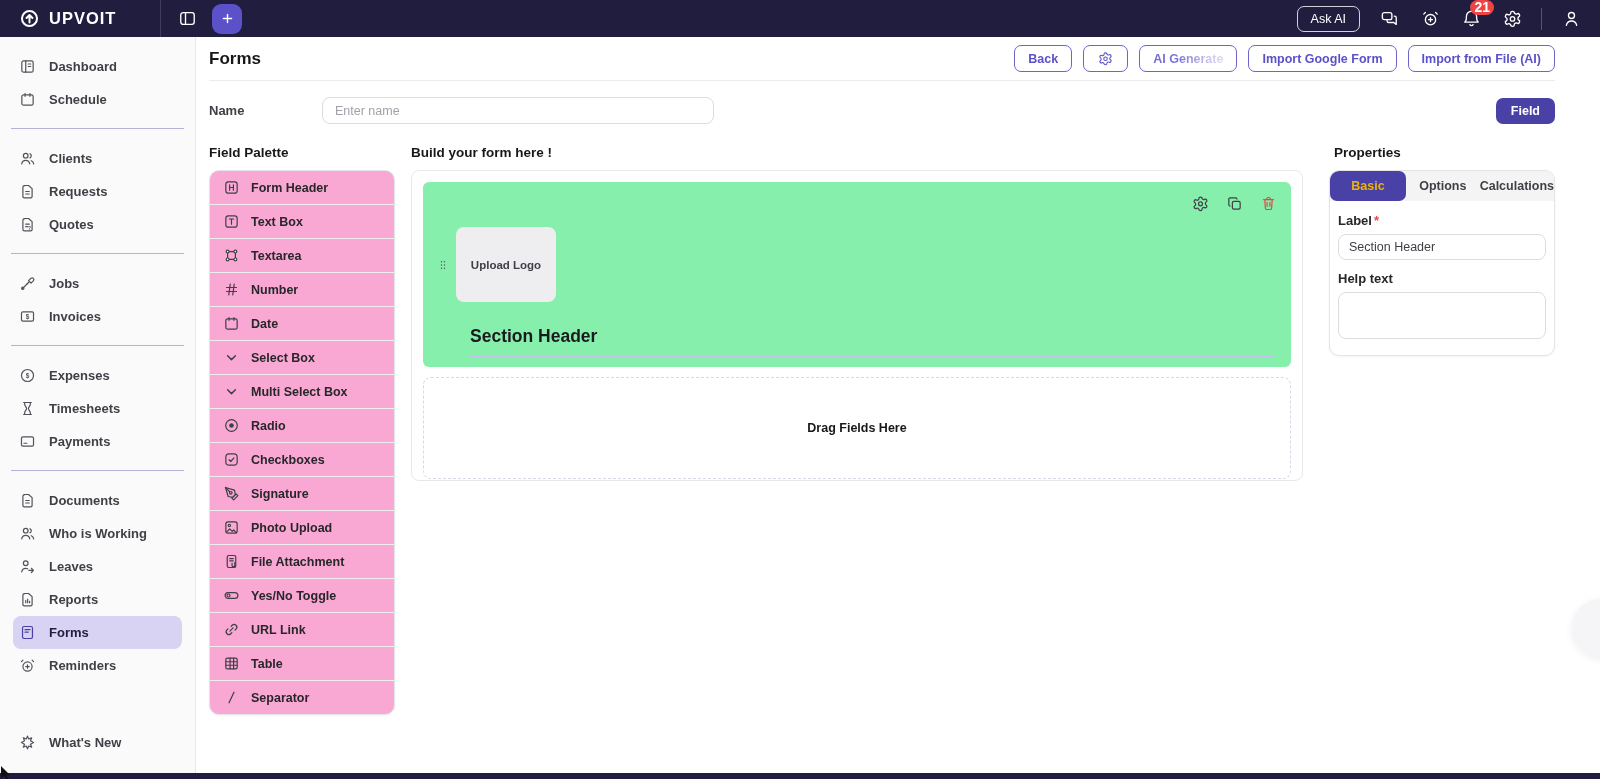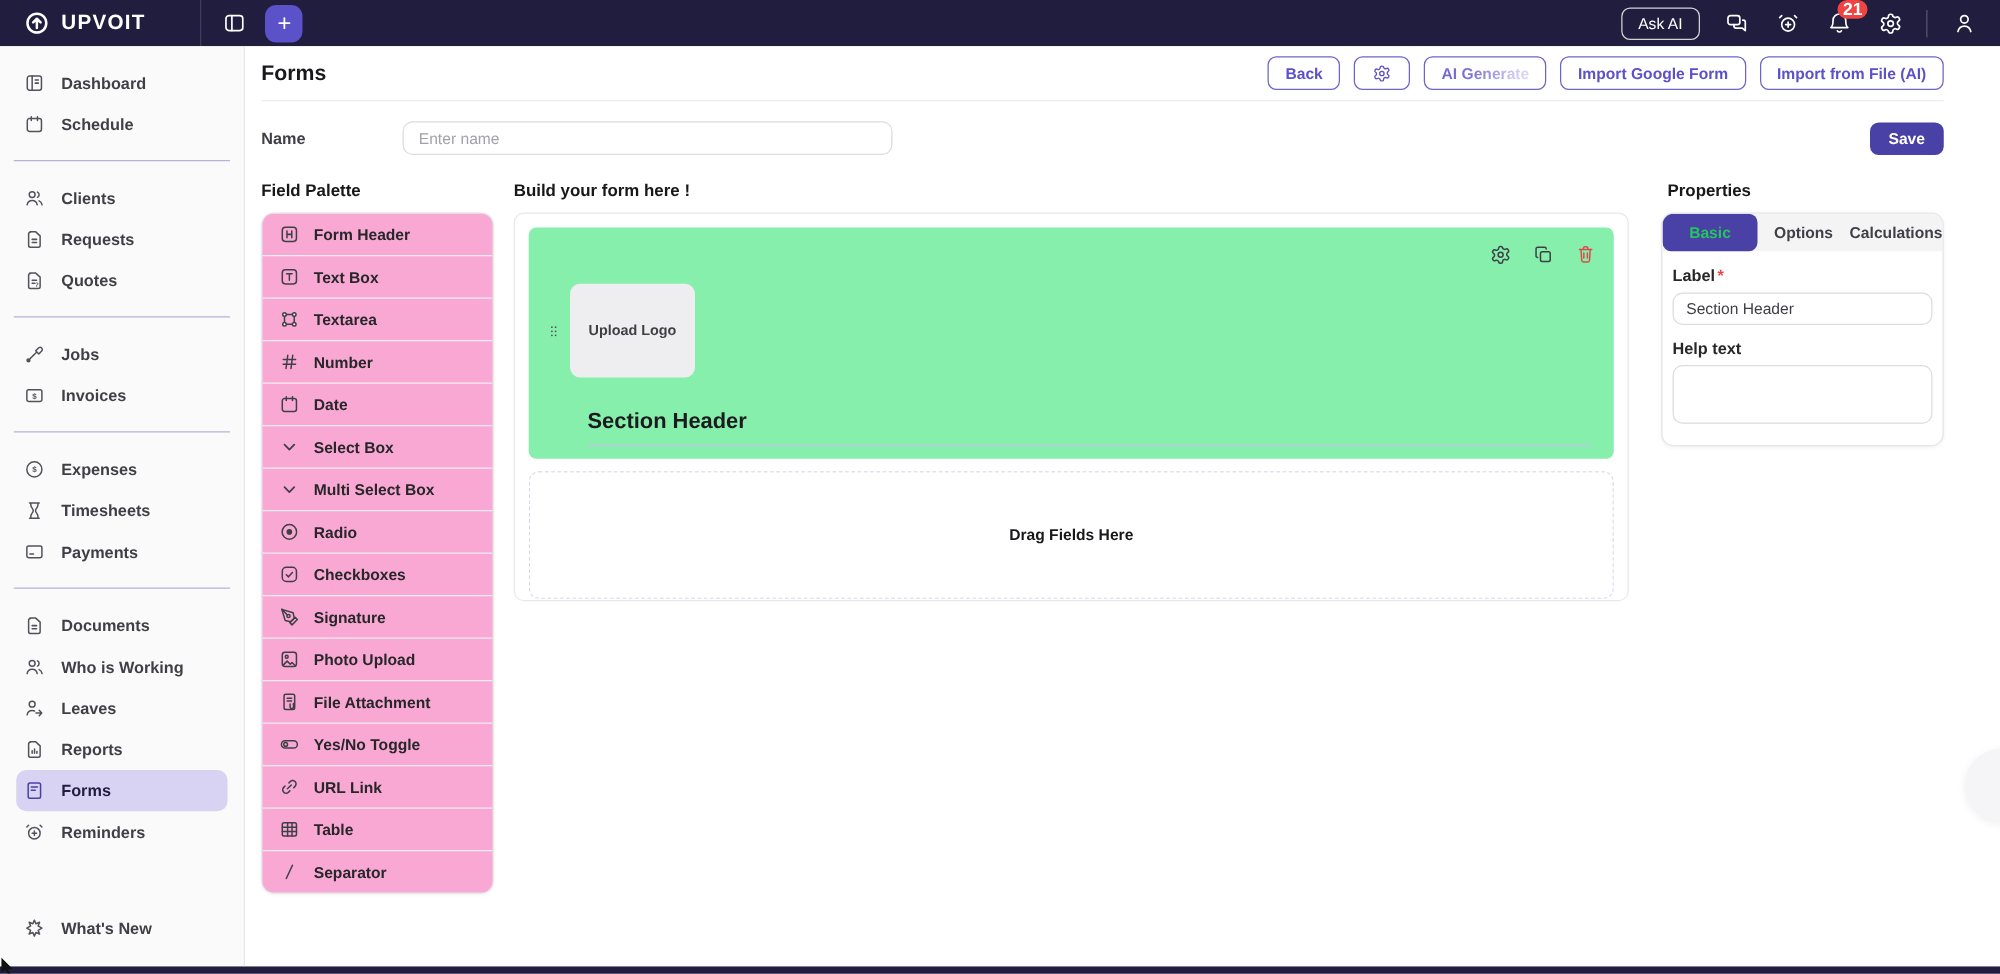--- a/index.html
+++ b/index.html
@@ -76,21 +76,21 @@
   .section-title{font-size:17.5px;font-weight:800;color:#1b1b1f;margin:0;}
   .dropzone{margin-top:10px;height:102px;box-sizing:border-box;border:1.5px dashed #d9d7e8;border-radius:8px;display:flex;align-items:center;justify-content:center;text-align:right;}
   .drop-hint{font-size:12.5px;font-weight:800;color:#18181b;}
 
   
   .props-col{width:226px;flex:0 0 226px;}
   .props-title{margin-left:5px;}
   .props-card{border:1px solid #e5e5e9;border-radius:10px;background:#fff;box-shadow:0 1px 3px rgba(0,0,0,.05);overflow:hidden;}
   .ptabs{display:flex;background:#f4f4f5;height:30px;align-items:stretch;}
   .ptab{border:none;background:transparent;font-size:12.5px;font-weight:700;color:#3f3f46;padding:0;cursor:pointer;font-family:inherit;}
-  .ptab.active{background:#4a41a6;color:#22c55e;border-radius:7px;width:76px;flex:0 0 76px;}
+  .ptab.active{background:#4a41a6;color:#eab308;border-radius:7px;width:76px;flex:0 0 76px;}
   .ptab:not(.active){flex:1;}
   .props-body{padding:9px 8px 12px;}
   .field-label{font-size:13px;font-weight:600;color:#27272a;margin:3px 0 6px;display:block;}
   .field-label.help{margin-top:11px;}
   .req{color:#ef4444;margin-left:2px;}
   .props-input{width:100%;box-sizing:border-box;height:26px;border:1px solid #dcdce1;border-radius:8px;padding:0 10px;font-size:12.5px;color:#3f3f46;font-family:inherit;outline:none;}
   .props-textarea{width:100%;box-sizing:border-box;height:47px;border:1px solid #dcdce1;border-radius:8px;resize:none;font-family:inherit;padding:6px 10px;font-size:12.5px;outline:none;}
 
   .floating-btn{position:absolute;top:599px;left:1572px;width:58px;height:58px;border-radius:50%;background:#f5f5f7;box-shadow:0 2px 8px rgba(0,0,0,.07);cursor:pointer;}
   .cursor{position:absolute;left:1px;top:766px;width:10px;height:13px;}
@@ -342,21 +342,21 @@
               </button>
             <button class="btn-outline btn-shimmer">AI Generate</button>
             <button class="btn-outline">Import Google Form</button>
             <button class="btn-outline">Import from File (AI)</button>
           </div>
         </div>
 
         <div class="name-row">
           <span class="name-label">Name</span>
           <input class="name-input" type="text" placeholder="Enter name" style="">
-          <button class="save-btn">Save</button>
+          <button class="save-btn">Field</button>
         </div>
 
         <div class="builder-row">
 
           <div class="palette-col">
             <h2 class="col-title">Field Palette</h2>
             <div class="palette-card" id="palette-list">
                 <div class="palette-item">
                   <span class="icon">
                     <svg viewBox="0 0 24 24" fill="none" stroke="currentColor" stroke-width="1.7" stroke-linecap="round" stroke-linejoin="round">

